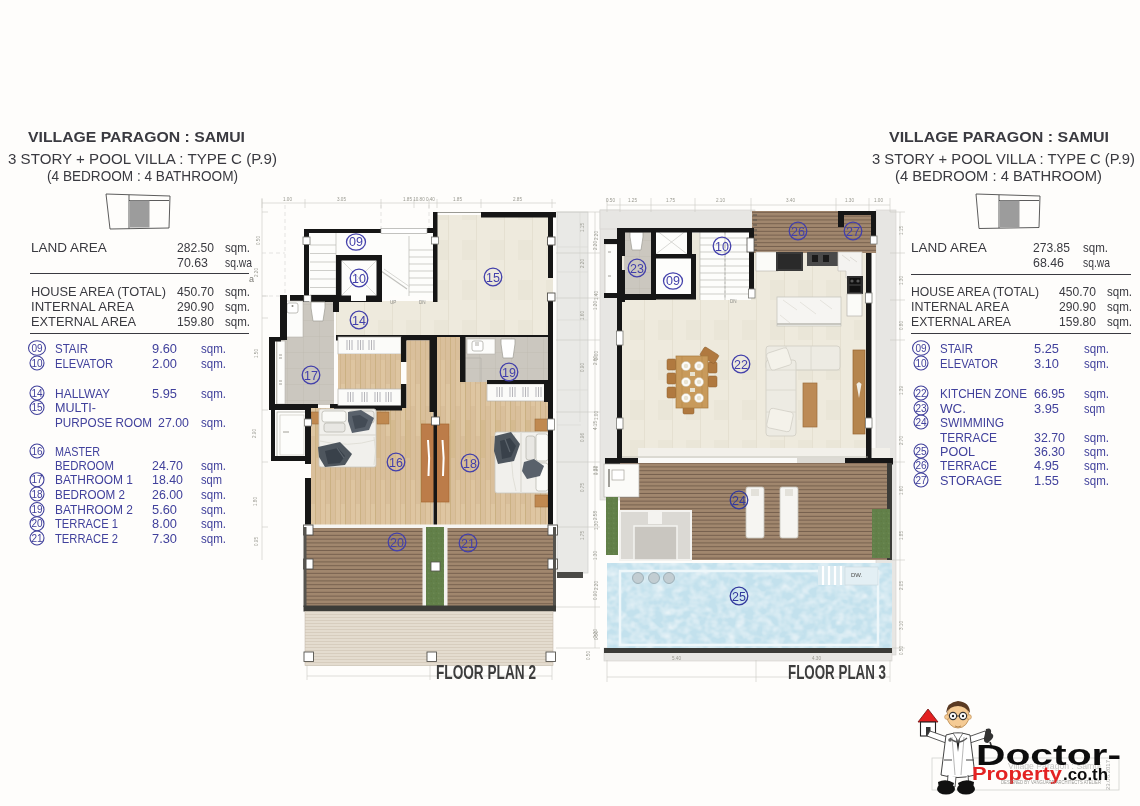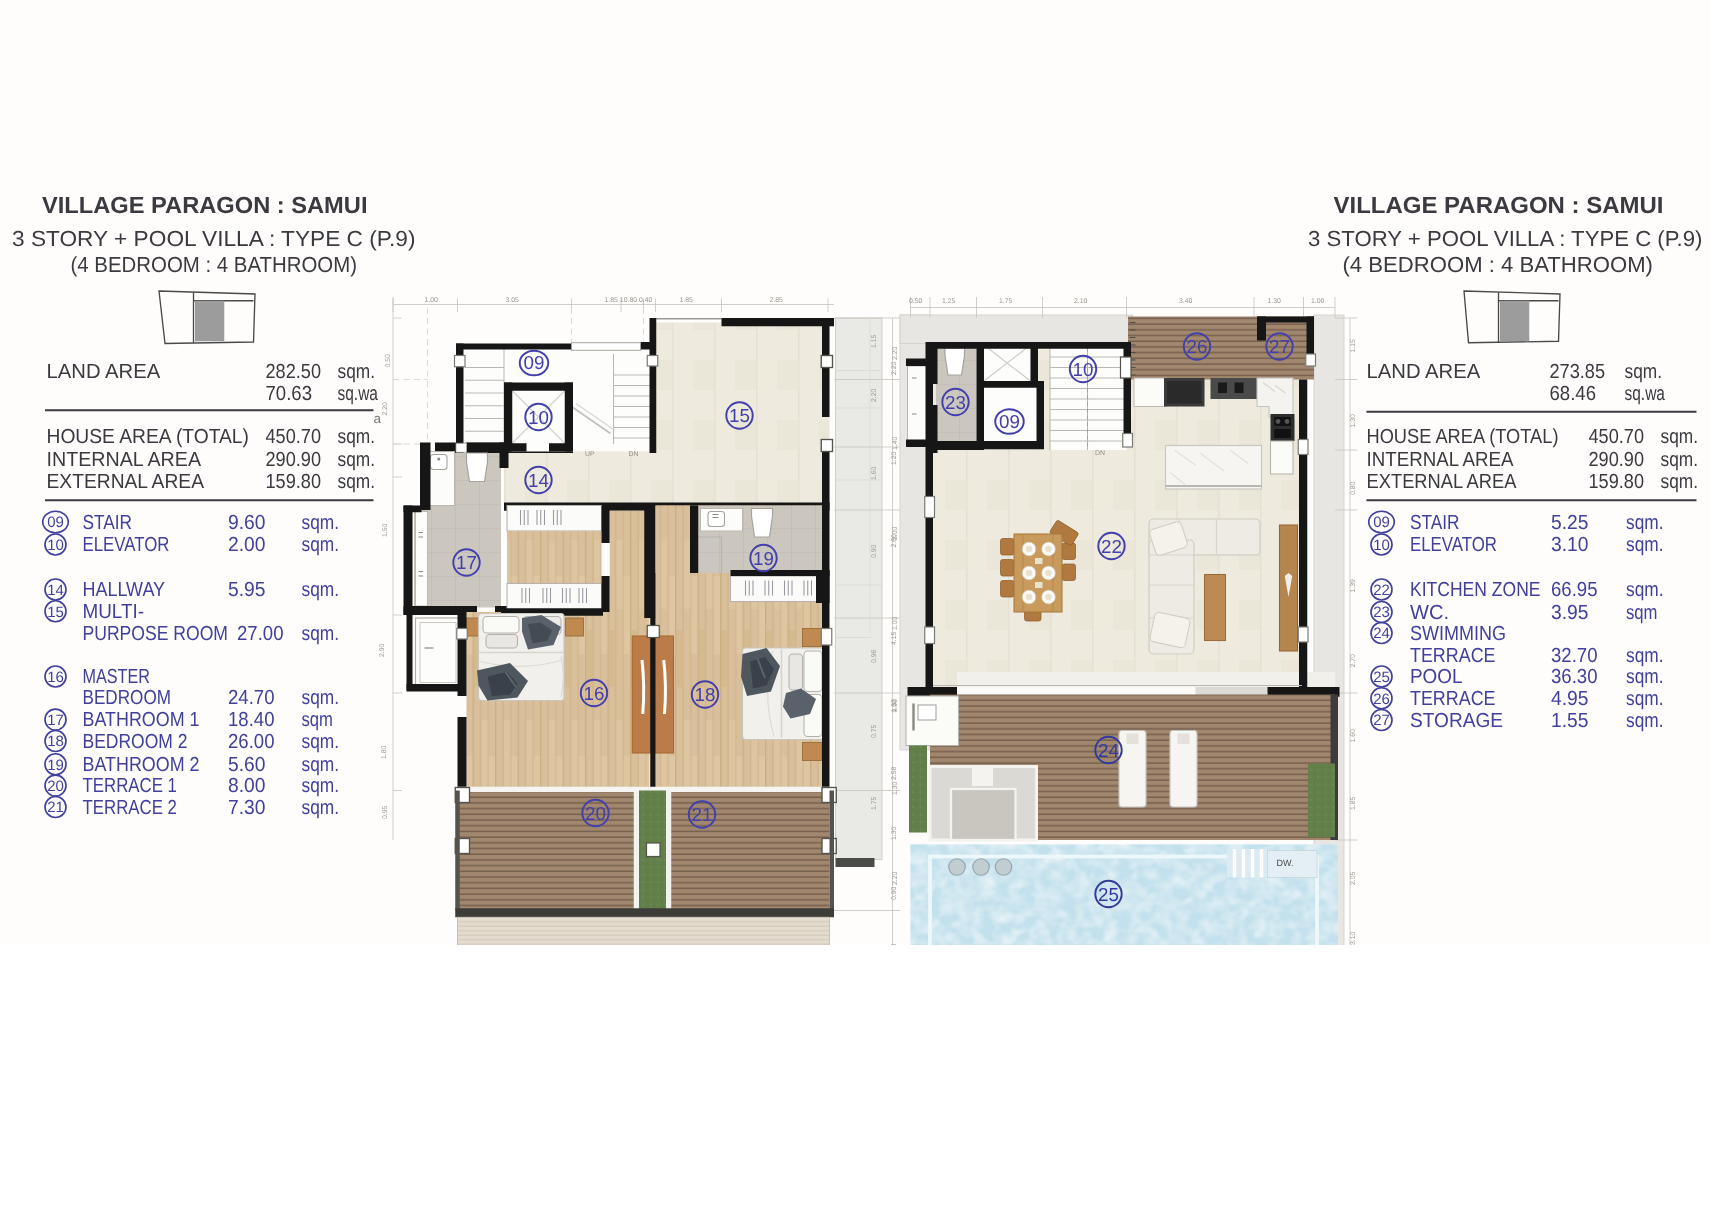--- a/index.html
+++ b/index.html
@@ -1,16 +1,16 @@
 <!DOCTYPE html>
 <html><head>
 <meta charset="utf-8">
 <style>
 html,body{margin:0;padding:0;background:#ffffff;}
-#page{position:relative;width:1140px;height:630px;background:#f0abfc;overflow:hidden;
+#page{position:relative;width:1140px;height:806px;background:#f0abfc;overflow:hidden;
  font-family:"Liberation Sans",sans-serif;}
 svg{position:absolute;left:0;top:0;}
 </style>
 </head>
 <body>
 <div id="page">
 <svg width="1140" height="806" viewBox="0 0 1140 806">
 <defs>
   <pattern id="wood" width="15" height="120" patternUnits="userSpaceOnUse">
     <rect width="15" height="120" fill="#d9bf9b"></rect>

